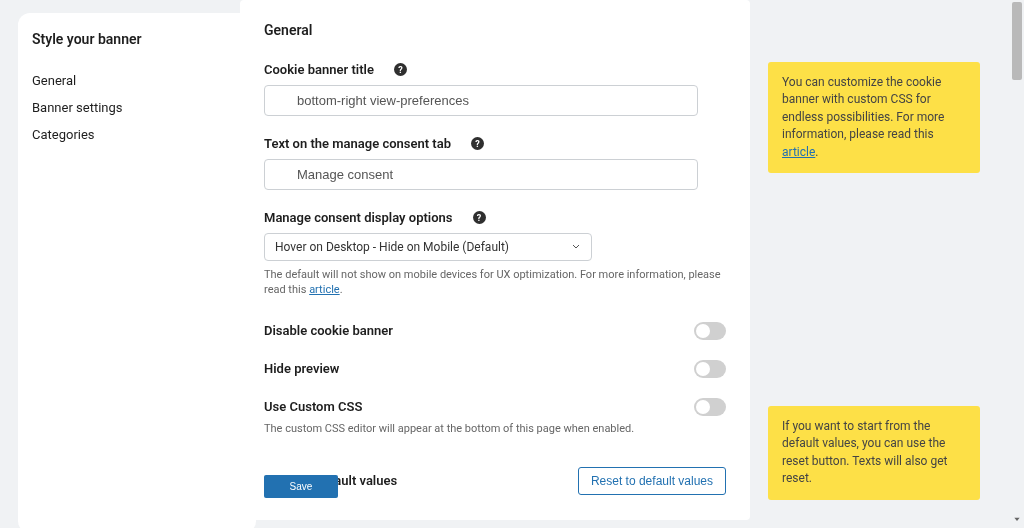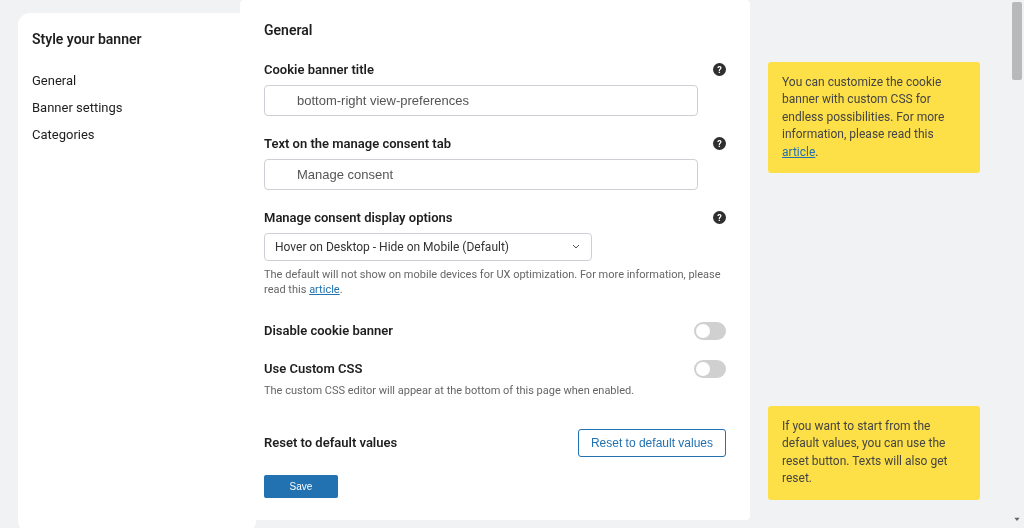--- a/index.html
+++ b/index.html
@@ -50,21 +50,21 @@
       overflow: hidden;
     }
 
     .section-title {
       font-size: 14px;
       font-weight: 600;
       margin-bottom: 24px;
     }
 
     .field-block { margin-bottom: 20px; }
-    .field-label-row { display: flex; align-items: center; gap: 12px; margin-bottom: 8px; justify-content: space-between; }
+    .field-label-row { display: flex; align-items: center; gap: 20px; margin-bottom: 8px; }
     .field-label { font-size: 13px; font-weight: 600; color: #1e1e1e; }
     .help-icon {
       width: 13px; height: 13px; border-radius: 50%;
       background: #2f2f2f; color: #fff; font-size: 9px;
       display: inline-flex; align-items: center; justify-content: center;
       font-weight: 700; cursor: pointer;
     }
 
     .text-input {
       width: 434px;
@@ -258,20 +258,26 @@
     </p>
   </div>
 
   <div class="toggle-block">
     <div class="toggle-row">
       <span class="field-label">Disable cookie banner</span>
       <div class="toggle"></div>
     </div>
   </div>
 
+  <div class="toggle-block">
+    <div class="toggle-row">
+      <span class="field-label">Hide preview</span>
+      <div class="toggle"></div>
+    </div>
+  </div>
 
   <div class="toggle-block">
     <div class="toggle-row">
       <span class="field-label">Use Custom CSS</span>
       <div class="toggle"></div>
     </div>
     <p class="sub-text">The custom CSS editor will appear at the bottom of this page when enabled.</p>
   </div>
 
   <div class="reset-row">

